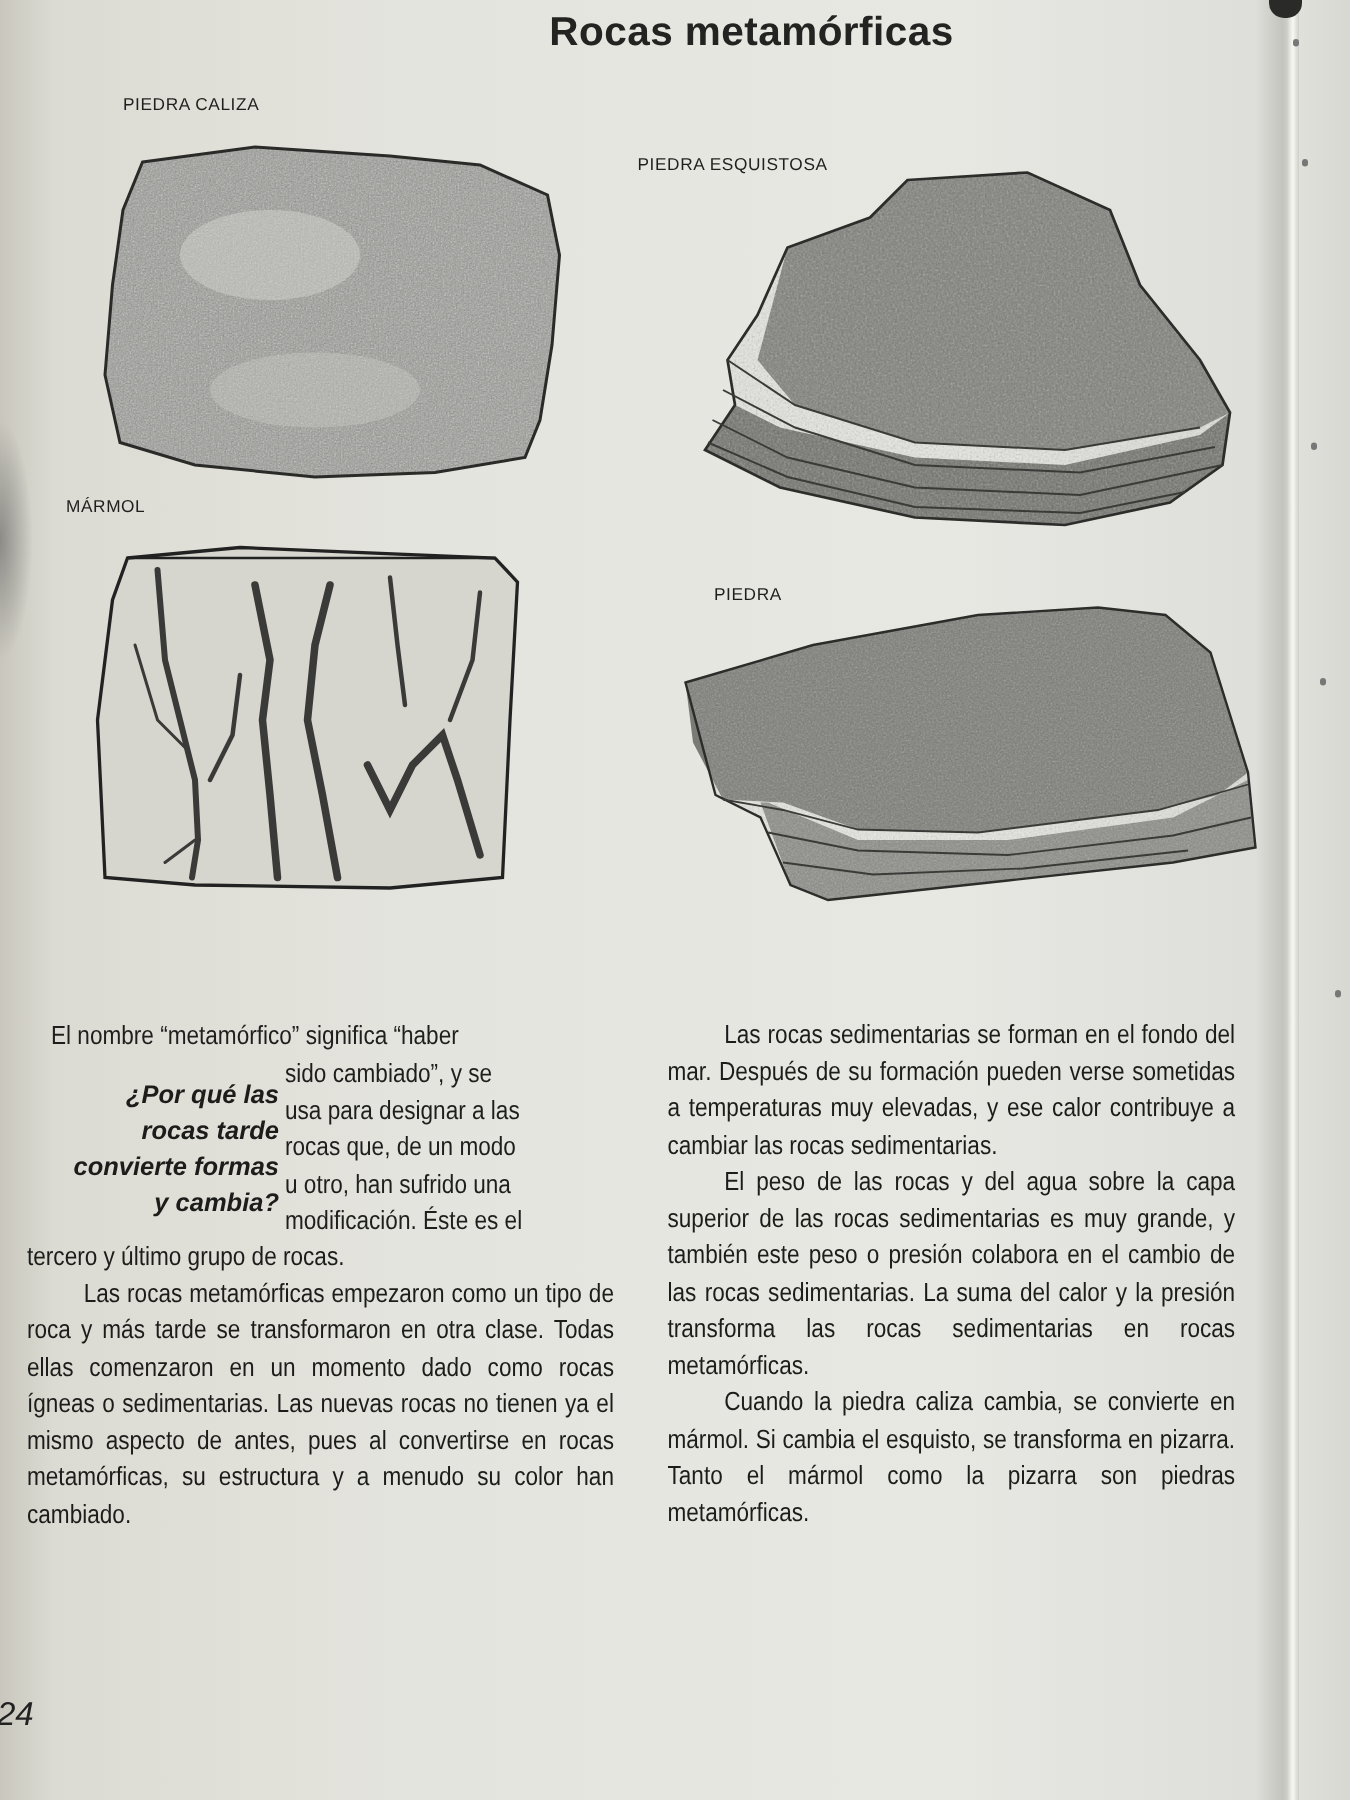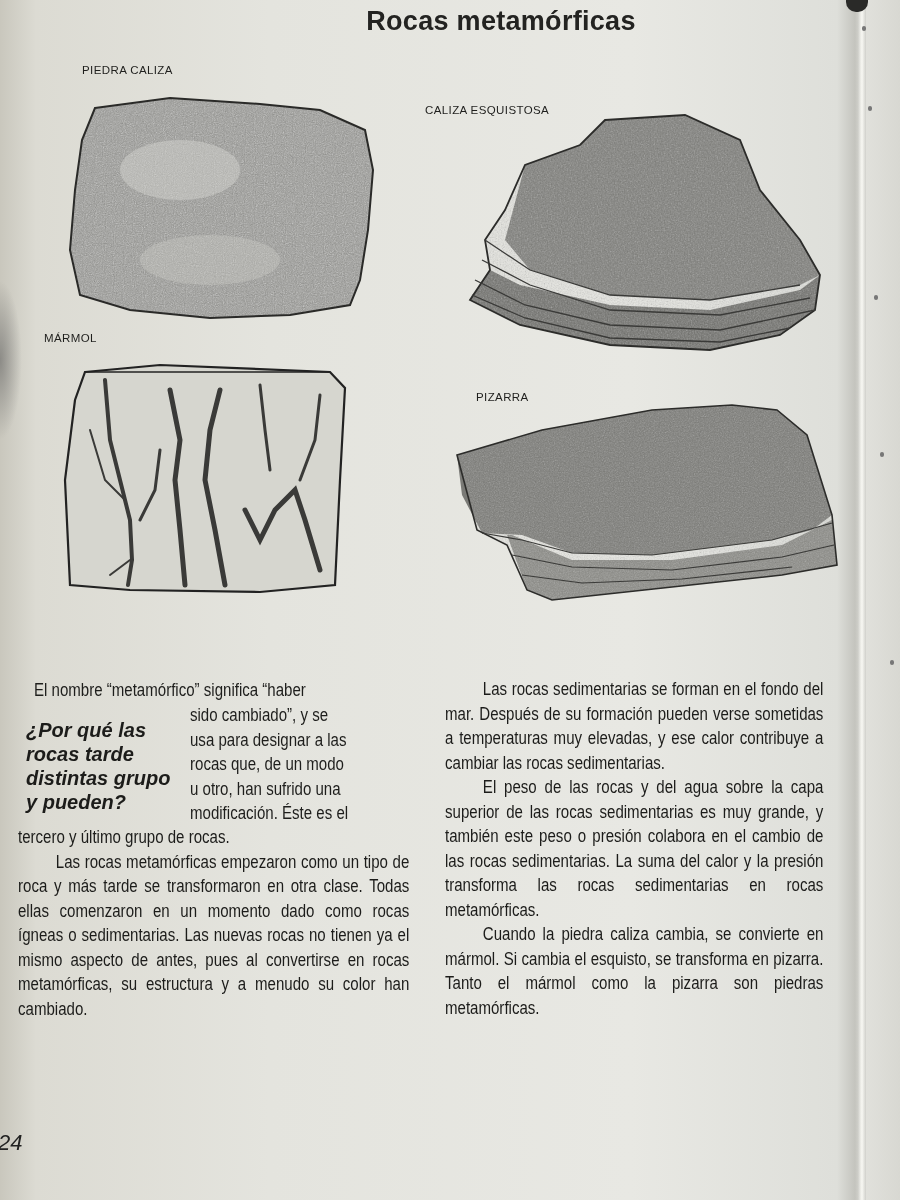--- a/index.html
+++ b/index.html
@@ -27,22 +27,22 @@
     position:absolute; font-size:11.5px; font-weight:normal; letter-spacing:0.4px; color:#1f1f1d;
   }
   .rock { position:absolute; }
   .col {
     position:absolute; font-family:"Liberation Sans", sans-serif; font-size:17.5px;
     line-height:24.5px; color:#1c1c1a; transform:scaleX(0.86); transform-origin:left top;
   }
   .col p { margin:0; text-align:justify; }
   .col .indent { text-indent:44px; }
   .side-q {
-    position:absolute; left:26px; top:718px; font-size:20px; line-height:24px;
-    font-weight:bold; font-style:italic; color:#1c1c1a; width:160px;
+    position:absolute; left:26px; top:718px; font-size:17px; line-height:24px;
+    font-weight:bold; font-style:italic; color:#1c1c1a; width:160px;text-align:right;
   }
   .intro-first { position:absolute; left:34px; top:678px; font-size:17.5px; line-height:24.5px; transform:scaleX(0.86); transform-origin:left top; white-space:nowrap; }
   .intro-wrap { position:absolute; left:190px; top:703px; font-size:17.5px; line-height:24.5px; transform:scaleX(0.86); transform-origin:left top; width:250px; }
   .intro-wrap div { white-space:nowrap; }
   .page-num { position:absolute; left:-2px; top:1130px; font-size:22px; font-style:italic; color:#222; }
 </style>
 </head>
 <body>
 
 <div class="shade-left"></div>
@@ -50,23 +50,23 @@
 <div class="top-dark"></div>
 <div class="stitch" style="left:862px;top:26px"></div>
 <div class="stitch" style="left:868px;top:106px"></div>
 <div class="stitch" style="left:874px;top:295px"></div>
 <div class="stitch" style="left:880px;top:452px"></div>
 <div class="stitch" style="left:890px;top:660px"></div>
 
 <h1 class="title" style="margin:0">Rocas metamórficas</h1>
 
 <div class="label" style="left:82px;top:64px">PIEDRA CALIZA</div>
-<div class="label" style="left:425px;top:104px">CALIZA ESQUISTOSA</div>
+<div class="label" style="left:425px;top:104px">PIEDRA ESQUISTOSA</div>
 <div class="label" style="left:44px;top:332px">MÁRMOL</div>
-<div class="label" style="left:476px;top:391px">PIZARRA</div>
+<div class="label" style="left:476px;top:391px">PIEDRA</div>
 
 <svg class="rock" style="left:60px;top:90px" width="330" height="240">
   <defs>
     <filter id="grain" x="0" y="0" width="100%" height="100%">
       <feTurbulence type="fractalNoise" baseFrequency="0.9" numOctaves="2" seed="3"></feTurbulence>
       <feColorMatrix type="saturate" values="0"></feColorMatrix>
       <feComponentTransfer>
           <feFuncA type="table" tableValues="0 0.9"></feFuncA>
         </feComponentTransfer>
     </filter>
@@ -144,22 +144,22 @@
     <path d="M60,160 L120,172 L220,175 L330,162 L382,150"></path>
     <path d="M70,180 L130,188 L230,184 L340,172"></path>
   </g>
 </svg>
 
 <div class="intro-first">El nombre “metamórfico” significa “haber</div>
 
 <div class="side-q">
   <div>¿Por qué las</div>
   <div>rocas tarde</div>
-  <div>distintas grupo</div>
-  <div>y pueden?</div>
+  <div>convierte formas</div>
+  <div>y cambia?</div>
 </div>
 
 <div class="intro-wrap">
   <div>sido cambiado”, y se</div>
   <div>usa para designar a las</div>
   <div>rocas que, de un modo</div>
   <div>u otro, han sufrido una</div>
   <div>modificación. Éste es el</div>
 </div>
 

